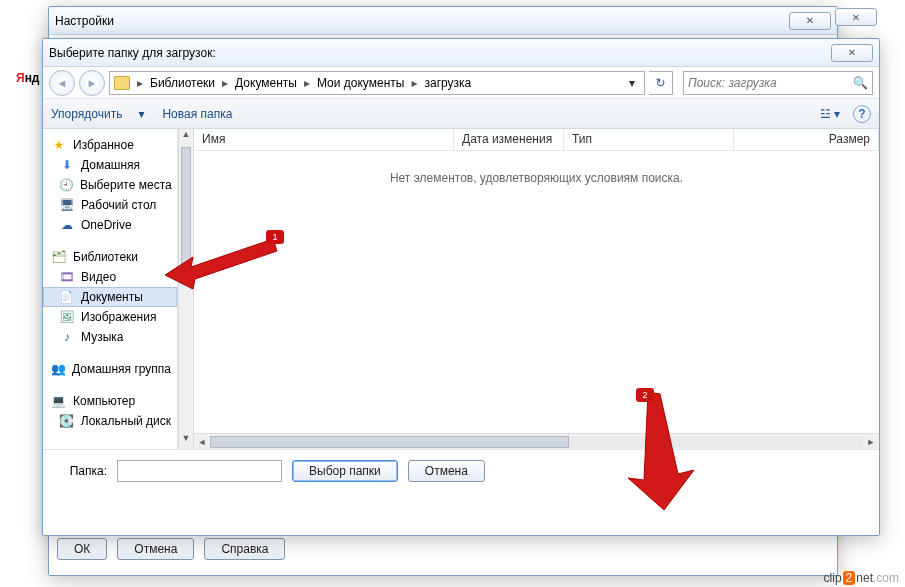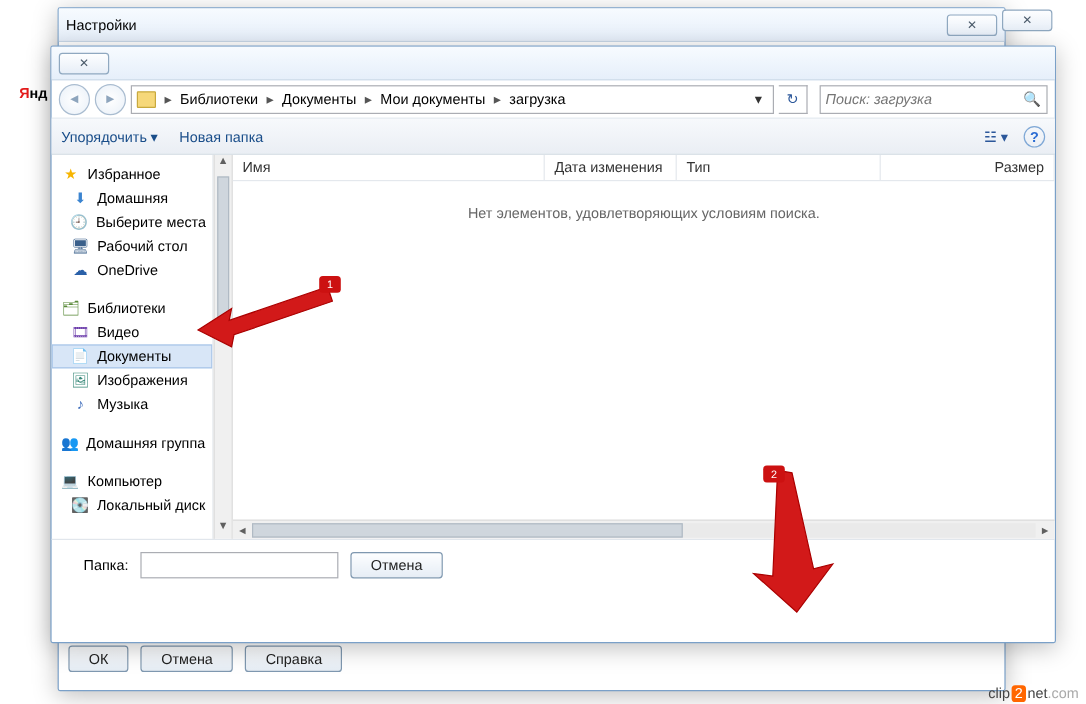--- a/index.html
+++ b/index.html
@@ -24,21 +24,21 @@
 .foldicon { width:16px; height:14px; background:#f6d87a; border:1px solid #c8a93e; border-radius:1px; margin-right:3px; }
 .crumb { padding:0 3px; color:#000; cursor:pointer; }
 .chev { color:#555; padding:0 2px; }
 .crumb-drop { width:16px; text-align:center; color:#333; cursor:pointer; }
 .refresh { width:24px; height:24px; border:1px solid #abadb3; border-left:none; display:flex; align-items:center; justify-content:center; color:#2b579a; cursor:pointer; }
 .searchbox { width:190px; height:24px; border:1px solid #abadb3; display:flex; align-items:center; padding:0 4px; color:#555; margin-left:6px; }
 .searchbox input { border:none; outline:none; flex:1; font-style:italic; color:#888; font-size:12px; }
 .searchbox .mag { color:#2b579a; cursor:pointer; }
 
 .toolbar { height:30px; background:linear-gradient(#f7f9fc,#eaeef4); border-bottom:1px solid #d3dbe3; display:flex; align-items:center; padding:0 8px; gap:18px; position:relative; }
-.toolbar .tbtn { color:#1a4e8a; cursor:pointer; display:flex; align-items:flex-end; gap:3px; }
+.toolbar .tbtn { color:#1a4e8a; cursor:pointer; display:flex; align-items:flex-end; gap:16px; }
 .toolbar .rightcluster { position:absolute; right:8px; display:flex; align-items:center; gap:10px; }
 .iconbtn { width:26px; height:20px; border:1px solid transparent; display:flex; align-items:center; justify-content:center; cursor:pointer; color:#2b579a; }
 
 .main { display:flex; height:320px; }
 .navpane { width:135px; border-right:1px solid #e1e6ec; padding:6px 0; overflow:hidden; }
 .navitem { display:flex; align-items:center; gap:6px; padding:2px 6px 2px 16px; cursor:pointer; white-space:nowrap; }
 .navitem.head { padding-left:8px; font-weight:normal; }
 .navitem.sel { background:#d8e6f7; border:1px solid #a8c5e8; padding:1px 5px 1px 15px; }
 .icon16 { width:16px; height:16px; display:inline-flex; align-items:center; justify-content:center; font-size:12px; }
 .star { color:#f7b500; }
@@ -109,20 +109,21 @@
     <button class="btn">Справка</button>
   </div>
 </div>
 
 <div class="winbtn" style="position:absolute; right:28px; top:8px;">
     <span>✕</span>
   </div>
 
 <div class="win" style="left:42px; top:38px; width:838px; height:498px;">
   <div class="titlebar">
+    <span class="title">Выберите папку для загрузок:</span>
     <div class="winbtns">
       <div class="winbtn">
           <span>✕</span>
         </div>
     </div>
   </div>
 
   <div class="addr">
     <div class="navcirc">◄</div>
     <div class="navcirc">►</div>
@@ -240,20 +241,21 @@
       </div>
     </div>
   </div>
 
   <div class="footer">
     <div class="folderrow">
       <label>Папка:</label>
       <input value="" style="">
     </div>
     <div class="dlgbtns">
+      <button class="btn primary">Выбор папки</button>
       <button class="btn">Отмена</button>
     </div>
   </div>
 </div>
 
 <div class="arrow" style="left:165px; top:225px;">
   <svg width="120" height="70">
     <polygon points="0,50 28,32 26,42 108,14 112,26 30,54 28,64" fill="#d21919" stroke="#a00" stroke-width="1"></polygon>
   </svg>
 </div>

